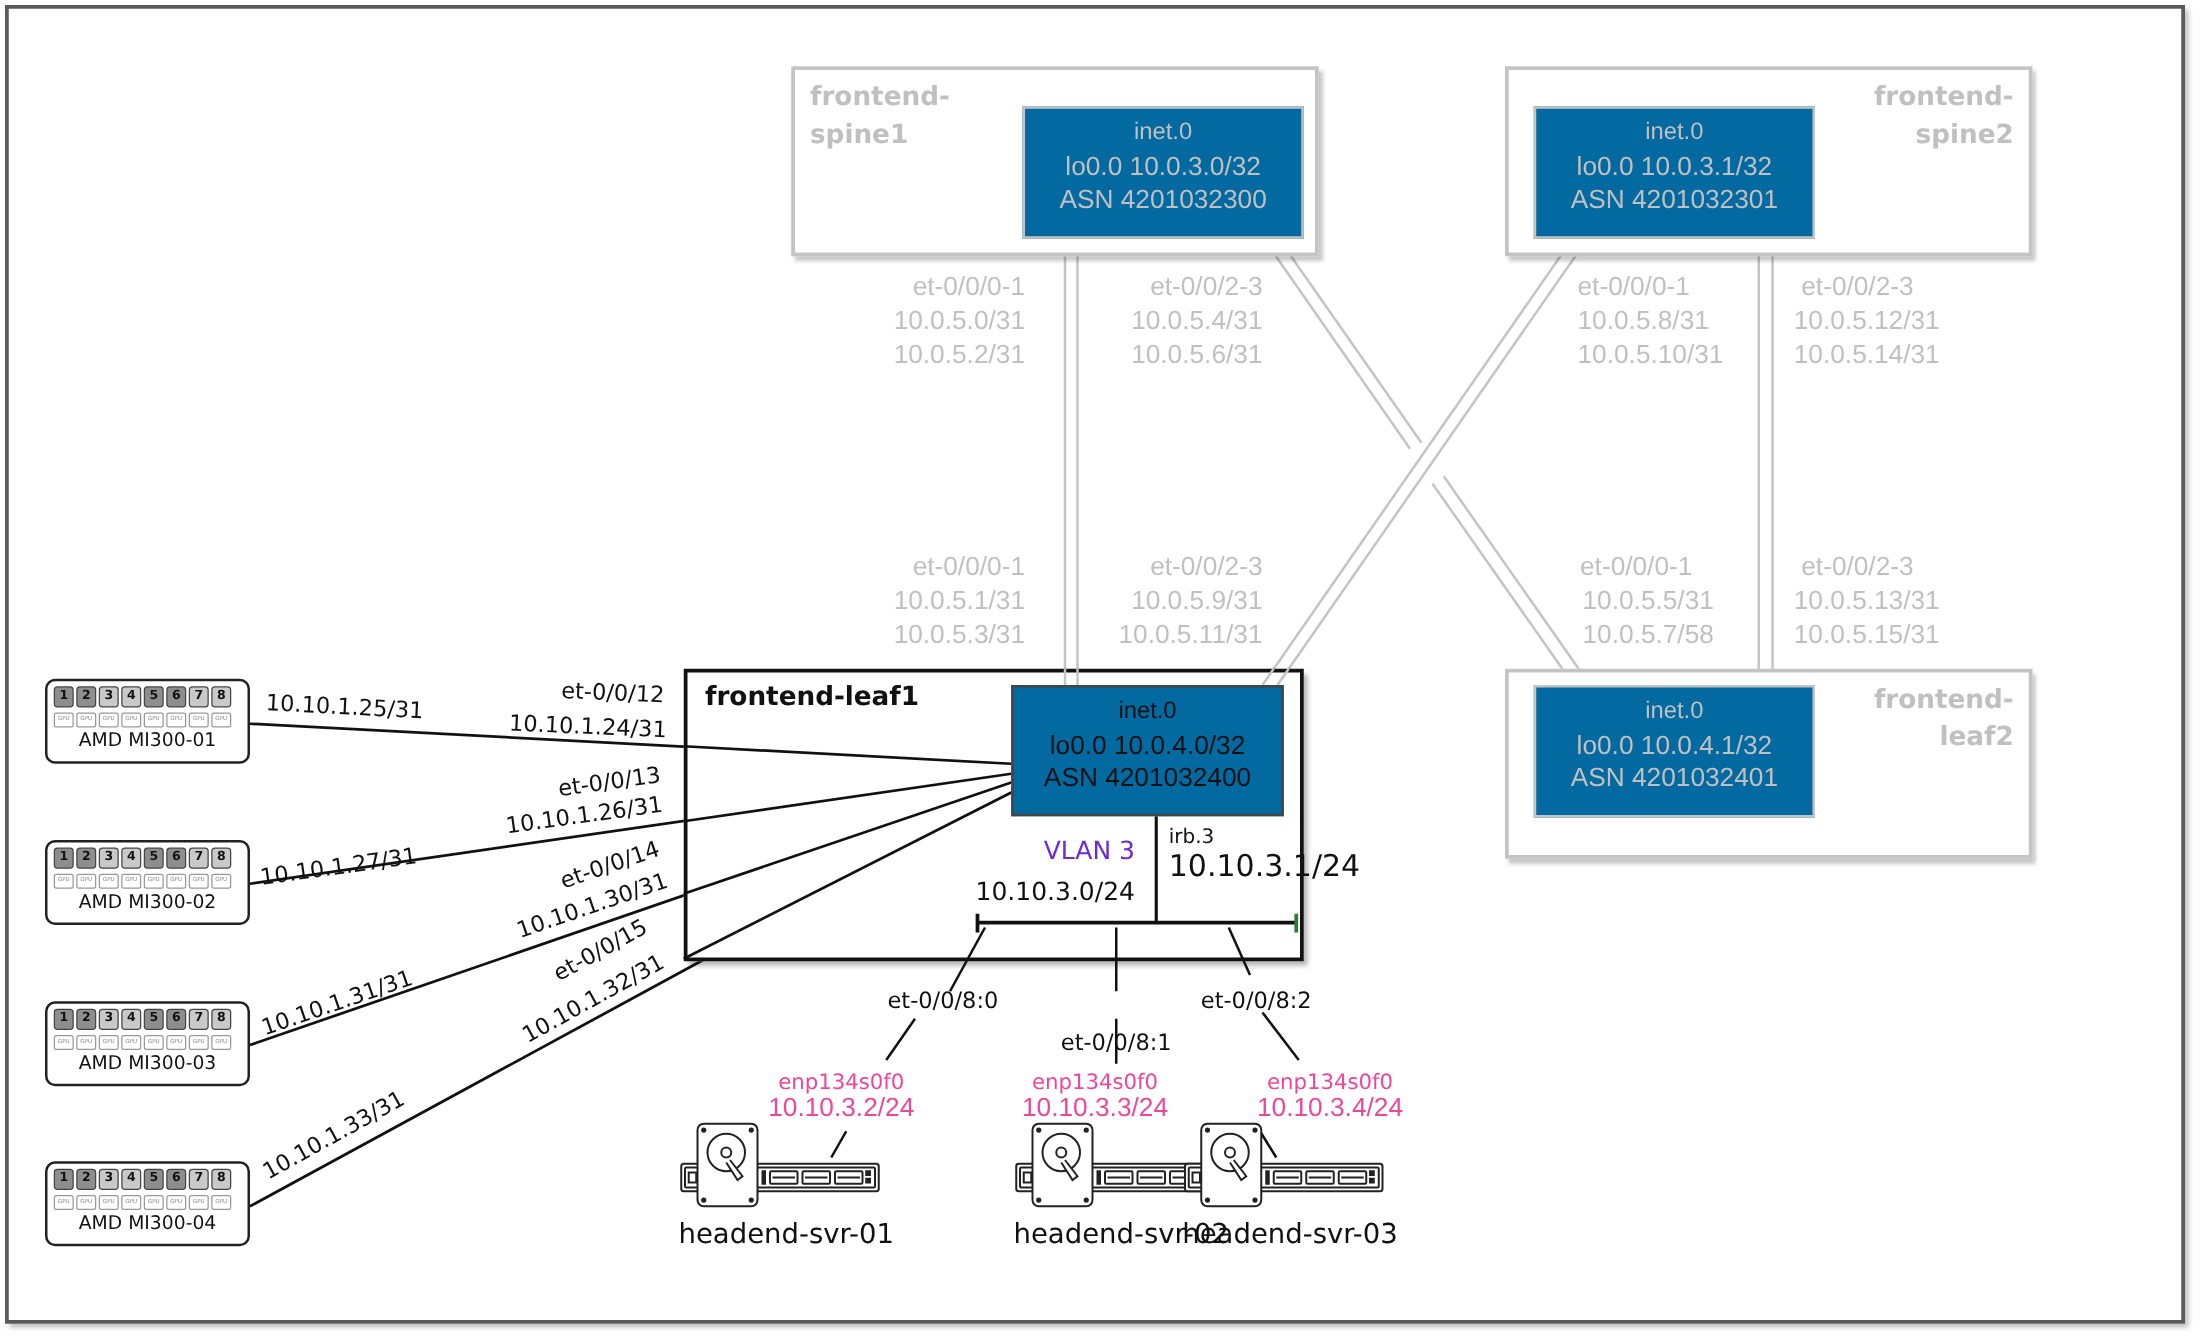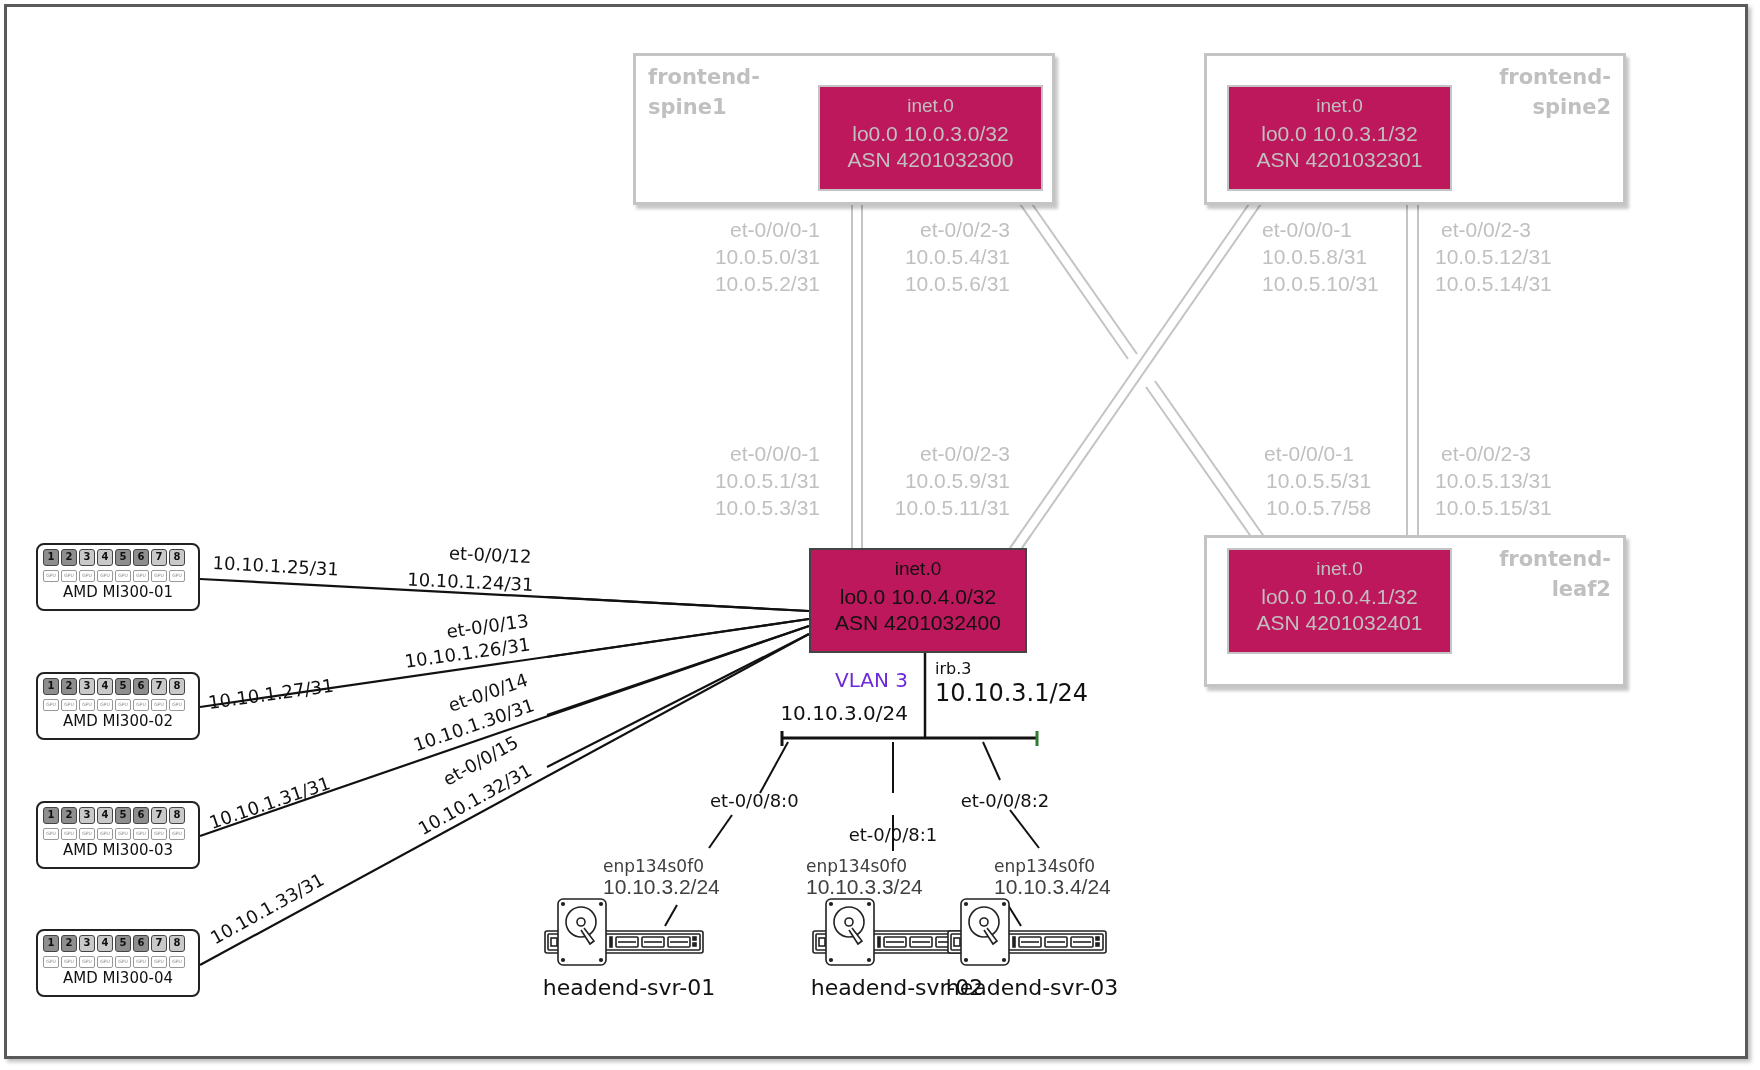--- a/index.html
+++ b/index.html
@@ -8,21 +8,21 @@
   #stage { position:absolute; left:0; top:0; width:1760px; height:1070px; }
   .frame { position:absolute; left:4px; top:4px; width:1738px; height:1049px;
            border:3px solid #5a5a5a; box-shadow:3px 3px 4px rgba(0,0,0,0.25); background:#fff; }
   .dev { position:absolute; box-sizing:border-box; background:#fff; }
   .dev.ghost { border:3px solid #c4c4c4; box-shadow:3px 4px 3px rgba(0,0,0,0.22); }
   .dev.main  { border:3px solid #111; box-shadow:3px 4px 4px rgba(0,0,0,0.3); }
   .dev-name { position:absolute; font-family:"DejaVu Sans", sans-serif; font-weight:bold;
               font-size:21px; line-height:30px; }
   .ghost .dev-name { color:#c0c0c0; }
   .main .dev-name { color:#111; }
-  .rt { position:absolute; box-sizing:border-box; background:#be185d; text-align:center;
+  .rt { position:absolute; box-sizing:border-box; background:#0369a1; text-align:center;
         font-size:21px; line-height:26px; padding-top:6px; }
   .rt.ghost { border:2px solid #c4c4c4; color:#c0c0c0; }
   .rt.main  { border:2px solid #444; color:#111; }
   .rt .rt-title { font-size:19px; display:block; margin-bottom:2px; }
   .lbl { position:absolute; font-size:21px; line-height:27px; white-space:nowrap; }
   .lbl.ghost { color:#c0c0c0; text-align:right; }
   .lbl.gl { color:#c0c0c0; text-align:left; }
   .lbl.dark { color:#111; font-family:"DejaVu Sans", sans-serif; font-size:18px; line-height:25px; }
   .rot { transform-origin:left bottom; }
   .gpu-box { position:absolute; width:164px; height:68px; box-sizing:border-box;
@@ -33,21 +33,21 @@
           line-height:14px; color:#111; }
   .chip.d { background:#8e8e8e; } .chip.l { background:#c9c9c9; }
   .gpus { position:absolute; left:5px; top:25px; display:flex; gap:2px; }
   .gpu { width:16px; height:12px; box-sizing:border-box; border:1px solid #999; border-radius:2px;
          font-size:4.5px; color:#888; text-align:center; line-height:10px; font-family:"DejaVu Sans", sans-serif; }
   .gpu-name { position:absolute; left:0; right:0; top:38px; text-align:center;
               font-family:"DejaVu Sans", sans-serif; font-size:15px; color:#111; }
   .svr { position:absolute; width:170px; height:110px; }
   .svr-name { position:absolute; left:-20px; width:210px; top:78px; text-align:center;
               font-family:"DejaVu Sans", sans-serif; font-size:22px; color:#111; }
-  .ifc { position:absolute; text-align:left; color:#404040; white-space:nowrap; }
+  .ifc { position:absolute; text-align:center; color:#ec4899; white-space:nowrap; }
   .ifc .a { font-family:"DejaVu Sans", sans-serif; font-size:17px; line-height:20px; display:block; }
   .ifc .b { font-size:21px; line-height:22px; display:block; }
 </style>
 </head>
 <body>
 
 <div id="stage">
   <div class="frame"></div>
 
   <svg id="links" width="1760" height="1070" style="position:absolute;left:0;top:0;">
@@ -108,20 +108,23 @@
     <div class="dev-name" style="right:12px;top:6px;text-align:right;">
       <span>frontend-</span><br><span>leaf2</span>
     </div>
   </div>
   <div class="rt ghost" style="left:1227px;top:548px;width:225px;height:106px;">
     <span class="rt-title">inet.0</span>
     <span style="display:block">lo0.0 10.0.4.1/32</span>
     <span style="display:block">ASN 4201032401</span>
   </div>
 
+  <div class="dev main" style="left:547px;top:535px;width:496px;height:234px;">
+    <div class="dev-name" style="left:14px;top:4px;">frontend-leaf1</div>
+  </div>
 
   <svg width="1760" height="1070" style="position:absolute;left:0;top:0;pointer-events:none;">
     <g stroke="#111" stroke-width="2.2" fill="none">
       <line x1="547" y1="597" x2="809" y2="611"></line>
       <line x1="547" y1="657" x2="809" y2="619"></line>
       <line x1="547" y1="715" x2="809" y2="626"></line>
       <line x1="547" y1="767" x2="809" y2="634"></line>
     </g>
     <g stroke="#c4c4c4" stroke-width="2" fill="none">
       <line x1="852" y1="535" x2="852" y2="548"></line>

